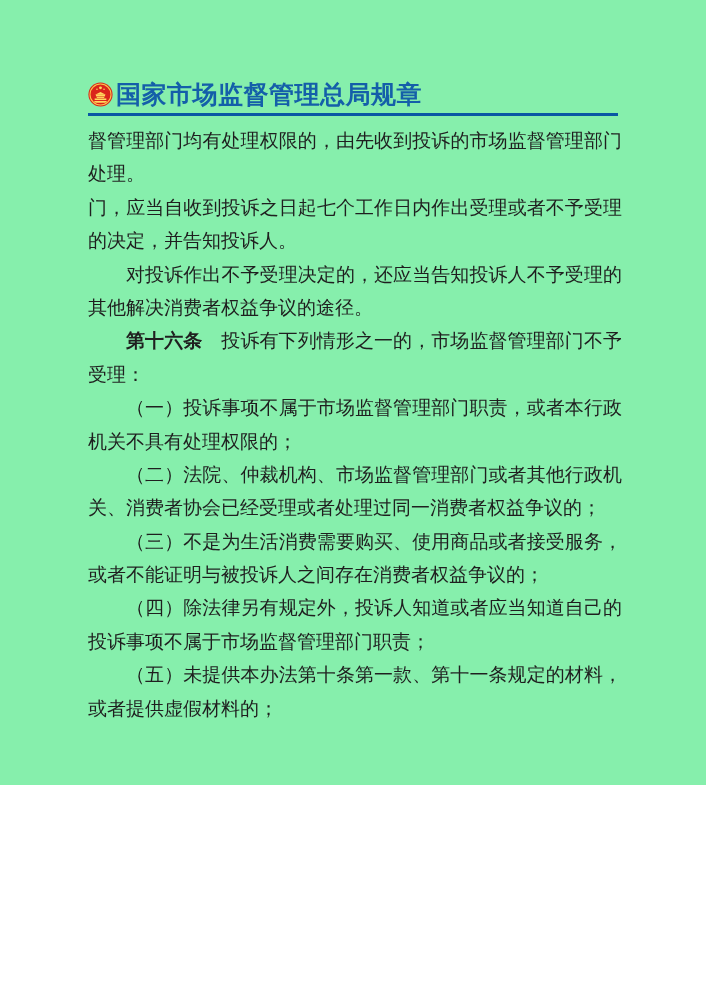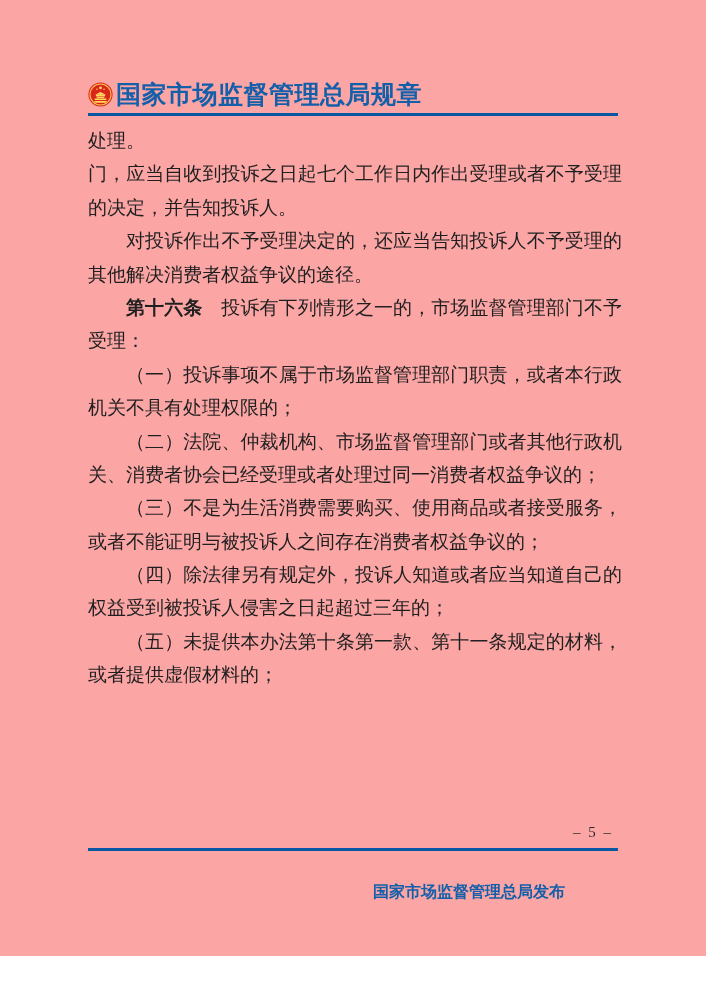--- a/index.html
+++ b/index.html
@@ -1,19 +1,19 @@
 <!DOCTYPE html>
 <html><head>
 <meta charset="utf-8">
 <style>
   html,body{margin:0;padding:0;background:#ffffff;}
   .page{
     position:relative;
-    width:706px;height:956px;
-    background:#fca5a5;
+    width:706px;height:785px;
+    background:#86efac;
     overflow:hidden;
     font-family:"Liberation Serif","DejaVu Serif",serif;
   }
   
   .hdr{
     position:absolute;left:88px;top:78px;width:534px;height:32px;
     display:flex;align-items:center;gap:3px;
   }
   .emblem{width:25px;height:25px;flex:0 0 auto;display:block;}
   .hdr-title{
@@ -87,35 +87,36 @@
       <rect x="8.4" y="14.2" width="7.2" height="1.1" fill="#ffd95e"></rect>
       <rect x="6.4" y="15.8" width="11.2" height="1.5" fill="#ffd95e"></rect>
       <path d="M5.5 18.3 H18.5 L16.5 19.9 H7.5 Z" fill="#ffd95e"></path>
     </svg>
     <h1 class="hdr-title">国家市场监督管理总局规章</h1>
   </div>
 
   <div class="rule top"></div>
 
   <main class="doc-body">
+      <div class="line fill">督管理部门均有处理权限的，由先收到投诉的市场监督管理部门</div>
       <div class="line">处理。</div>
       <div class="line fill">门，应当自收到投诉之日起七个工作日内作出受理或者不予受理</div>
       <div class="line">的决定，并告知投诉人。</div>
       <div class="line indent fill">对投诉作出不予受理决定的，还应当告知投诉人不予受理的</div>
       <div class="line">其他解决消费者权益争议的途径。</div>
       <div class="line indent fill"><b class="article-no">第十六条</b>投诉有下列情形之一的，市场监督管理部门不予</div>
       <div class="line">受理：</div>
       <div class="line indent fill">（一）投诉事项不属于市场监督管理部门职责，或者本行政</div>
       <div class="line">机关不具有处理权限的；</div>
       <div class="line indent fill">（二）法院、仲裁机构、市场监督管理部门或者其他行政机</div>
       <div class="line">关、消费者协会已经受理或者处理过同一消费者权益争议的；</div>
       <div class="line indent fill">（三）不是为生活消费需要购买、使用商品或者接受服务，</div>
       <div class="line">或者不能证明与被投诉人之间存在消费者权益争议的；</div>
       <div class="line indent fill">（四）除法律另有规定外，投诉人知道或者应当知道自己的</div>
-      <div class="line">权益受到被投诉人侵害之日起超过三年的；</div>
+      <div class="line">投诉事项不属于市场监督管理部门职责；</div>
       <div class="line indent fill">（五）未提供本办法第十条第一款、第十一条规定的材料，</div>
       <div class="line">或者提供虚假材料的；</div>
     </main>
 
   <div class="pagenum">– 5 –</div>
 
   <div class="rule bottom"></div>
 
   <div class="publisher">国家市场监督管理总局发布</div>
 

